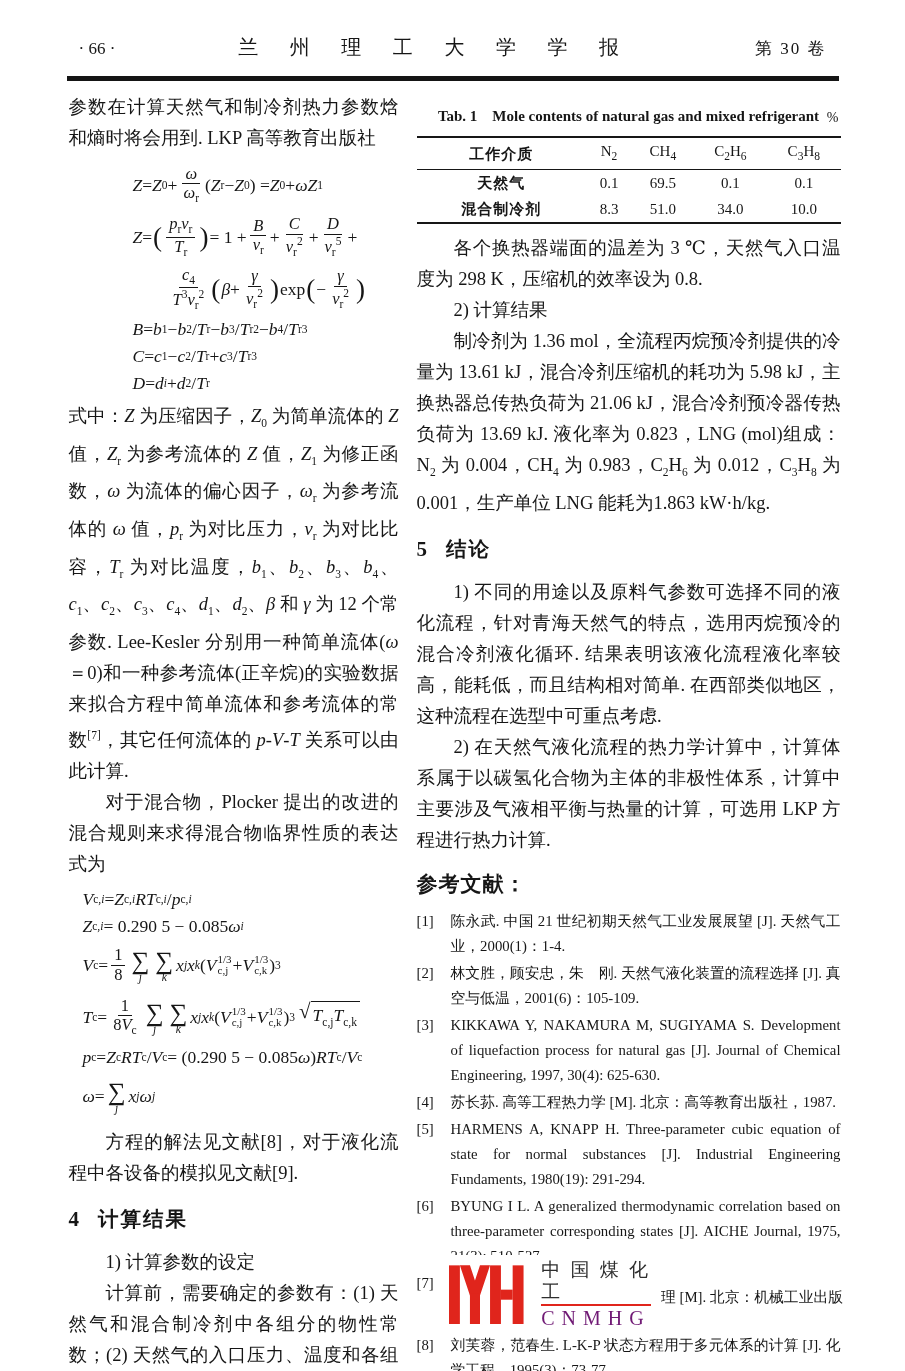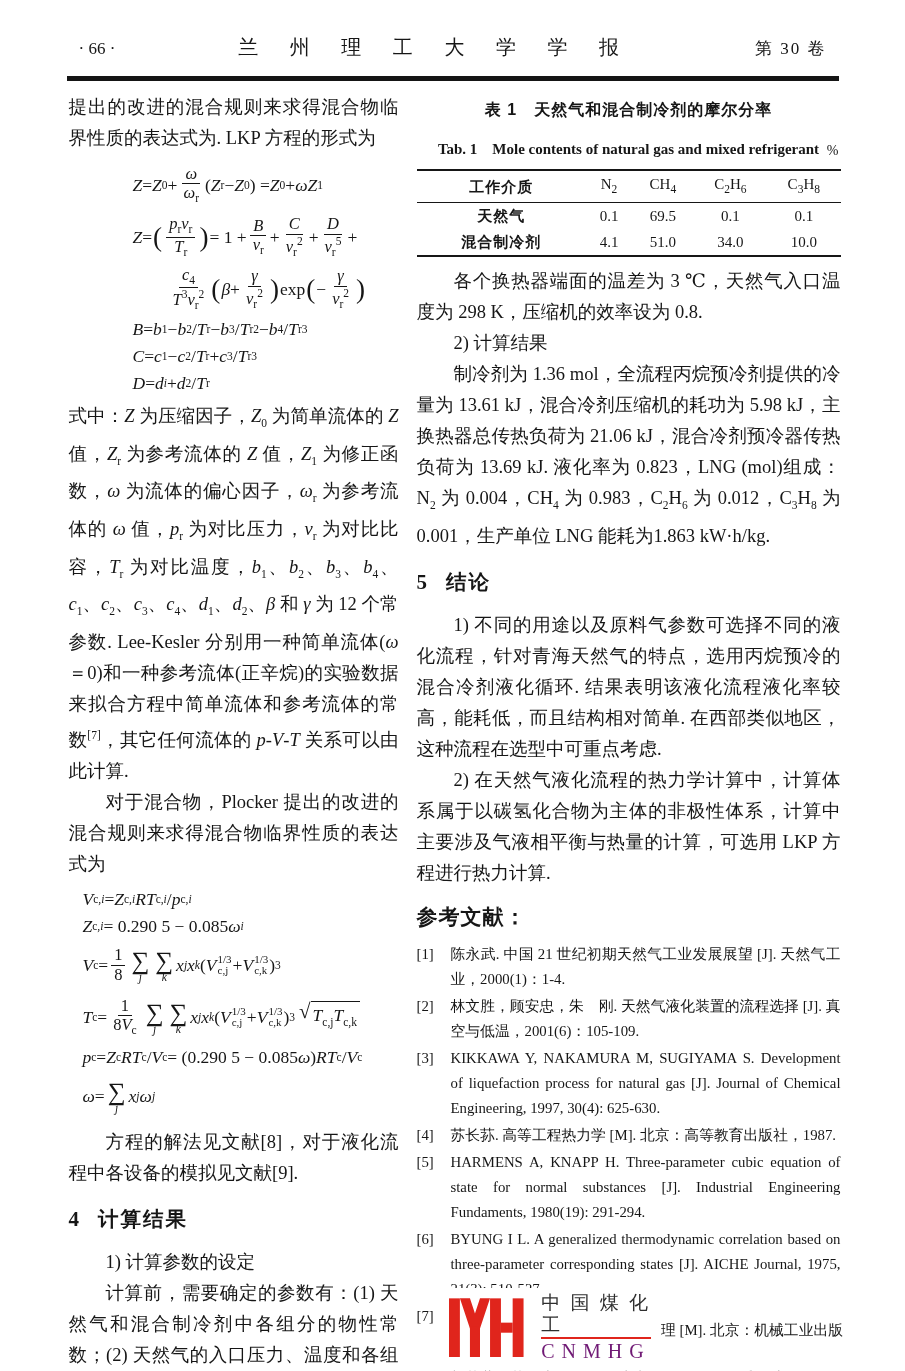--- a/index.html
+++ b/index.html
@@ -87,21 +87,21 @@
   <div class="hdr">
     <span>· 66 ·</span>
     <span class="jtitle">兰 州 理 工 大 学 学 报</span>
     <span class="vol">第 30 卷</span>
   </div>
   <div class="hdr-rule"></div>
 
   <div class="cols">
 
     <div class="col">
-      <p class="body">提出的改进的混合规则来求得混合物临界性质的表达式为. LKP 方程的形式为</p>
+      <p class="body">参数在计算天然气和制冷剂热力参数焓和熵时将会用到. LKP 高等教育出版社</p>
 
       <div class="fblock">
         <div class="fline tall pl-a"><i>Z</i> = <i>Z</i><sub>0</sub> + <span class="fr">
               <span class="fn"><i>ω</i></span>
               <span class="fd"><i>ω</i><sub>r</sub></span>
             </span>(<i>Z</i><sub>r</sub> − <i>Z</i><sub>0</sub>) = <i>Z</i><sub>0</sub> + <i>ωZ</i><sub>1</sub></div>
         <div class="fline tall pl-a"><i>Z</i> = <span class="lp">(</span><span class="fr">
               <span class="fn"><i>p</i><sub>r</sub><i>v</i><sub>r</sub></span>
               <span class="fd"><i>T</i><sub>r</sub></span>
             </span><span class="rp">)</span>= 1 + <span class="fr">
@@ -183,21 +183,20 @@
         <span class="snum">4</span>
         <span class="stitle">计算结果</span>
       </div>
 
       <p class="body ind">1) 计算参数的设定</p>
       <p class="body ind">计算前，需要确定的参数有：(1) 天然气和混合制冷剂中各组分的物性常数；(2) 天然气的入口压力、温度和各组分的摩尔分率；(3) LNG 的储存温度和压力；(4) 第一个换热器端面高低压制冷剂的压力、温度和各组分的摩尔分率；(5) 各个换热器热端面的温差；(6) 压缩机的级间压力. 在本计算中，已知条件见表 1. 其中天然气的组分取自青海柴达木盆地天然气的数据.</p>
     </div>
 
     <div class="col col-r">
 
-      <div class="tcap-zh">表 1　天然气和混合制冷剂的摩尔分率</div>
       <div class="tcap-en">
         <span>Tab. 1　Mole contents of natural gas and mixed refrigerant</span>
         <span class="unit">%</span>
       </div>
 
       <table class="data">
         <thead>
           <tr>
             <th class="zh">工作介质</th>
             <th>N<sub>2</sub></th>
@@ -209,21 +208,21 @@
         <tbody>
           <tr>
             <td class="zh">天然气</td>
             <td>0.1</td>
             <td>69.5</td>
             <td>0.1</td>
             <td>0.1</td>
           </tr>
           <tr>
             <td class="zh">混合制冷剂</td>
-            <td>4.1</td>
+            <td>8.3</td>
             <td>51.0</td>
             <td>34.0</td>
             <td>10.0</td>
           </tr>
         </tbody>
       </table>
 
       <p class="body ind" style="margin-top:9px">各个换热器端面的温差为 3 ℃，天然气入口温度为 298 K，压缩机的效率设为 0.8.</p>
       <p class="body ind">2) 计算结果</p>
       <p class="body ind">制冷剂为 1.36 mol，全流程丙烷预冷剂提供的冷量为 13.61 kJ，混合冷剂压缩机的耗功为 5.98 kJ，主换热器总传热负荷为 21.06 kJ，混合冷剂预冷器传热负荷为 13.69 kJ. 液化率为 0.823，LNG (mol)组成：N<sub>2</sub> 为 0.004，CH<sub>4</sub> 为 0.983，C<sub>2</sub>H<sub>6</sub> 为 0.012，C<sub>3</sub>H<sub>8</sub> 为 0.001，生产单位 LNG 能耗为1.863 kW·h/kg.</p>

